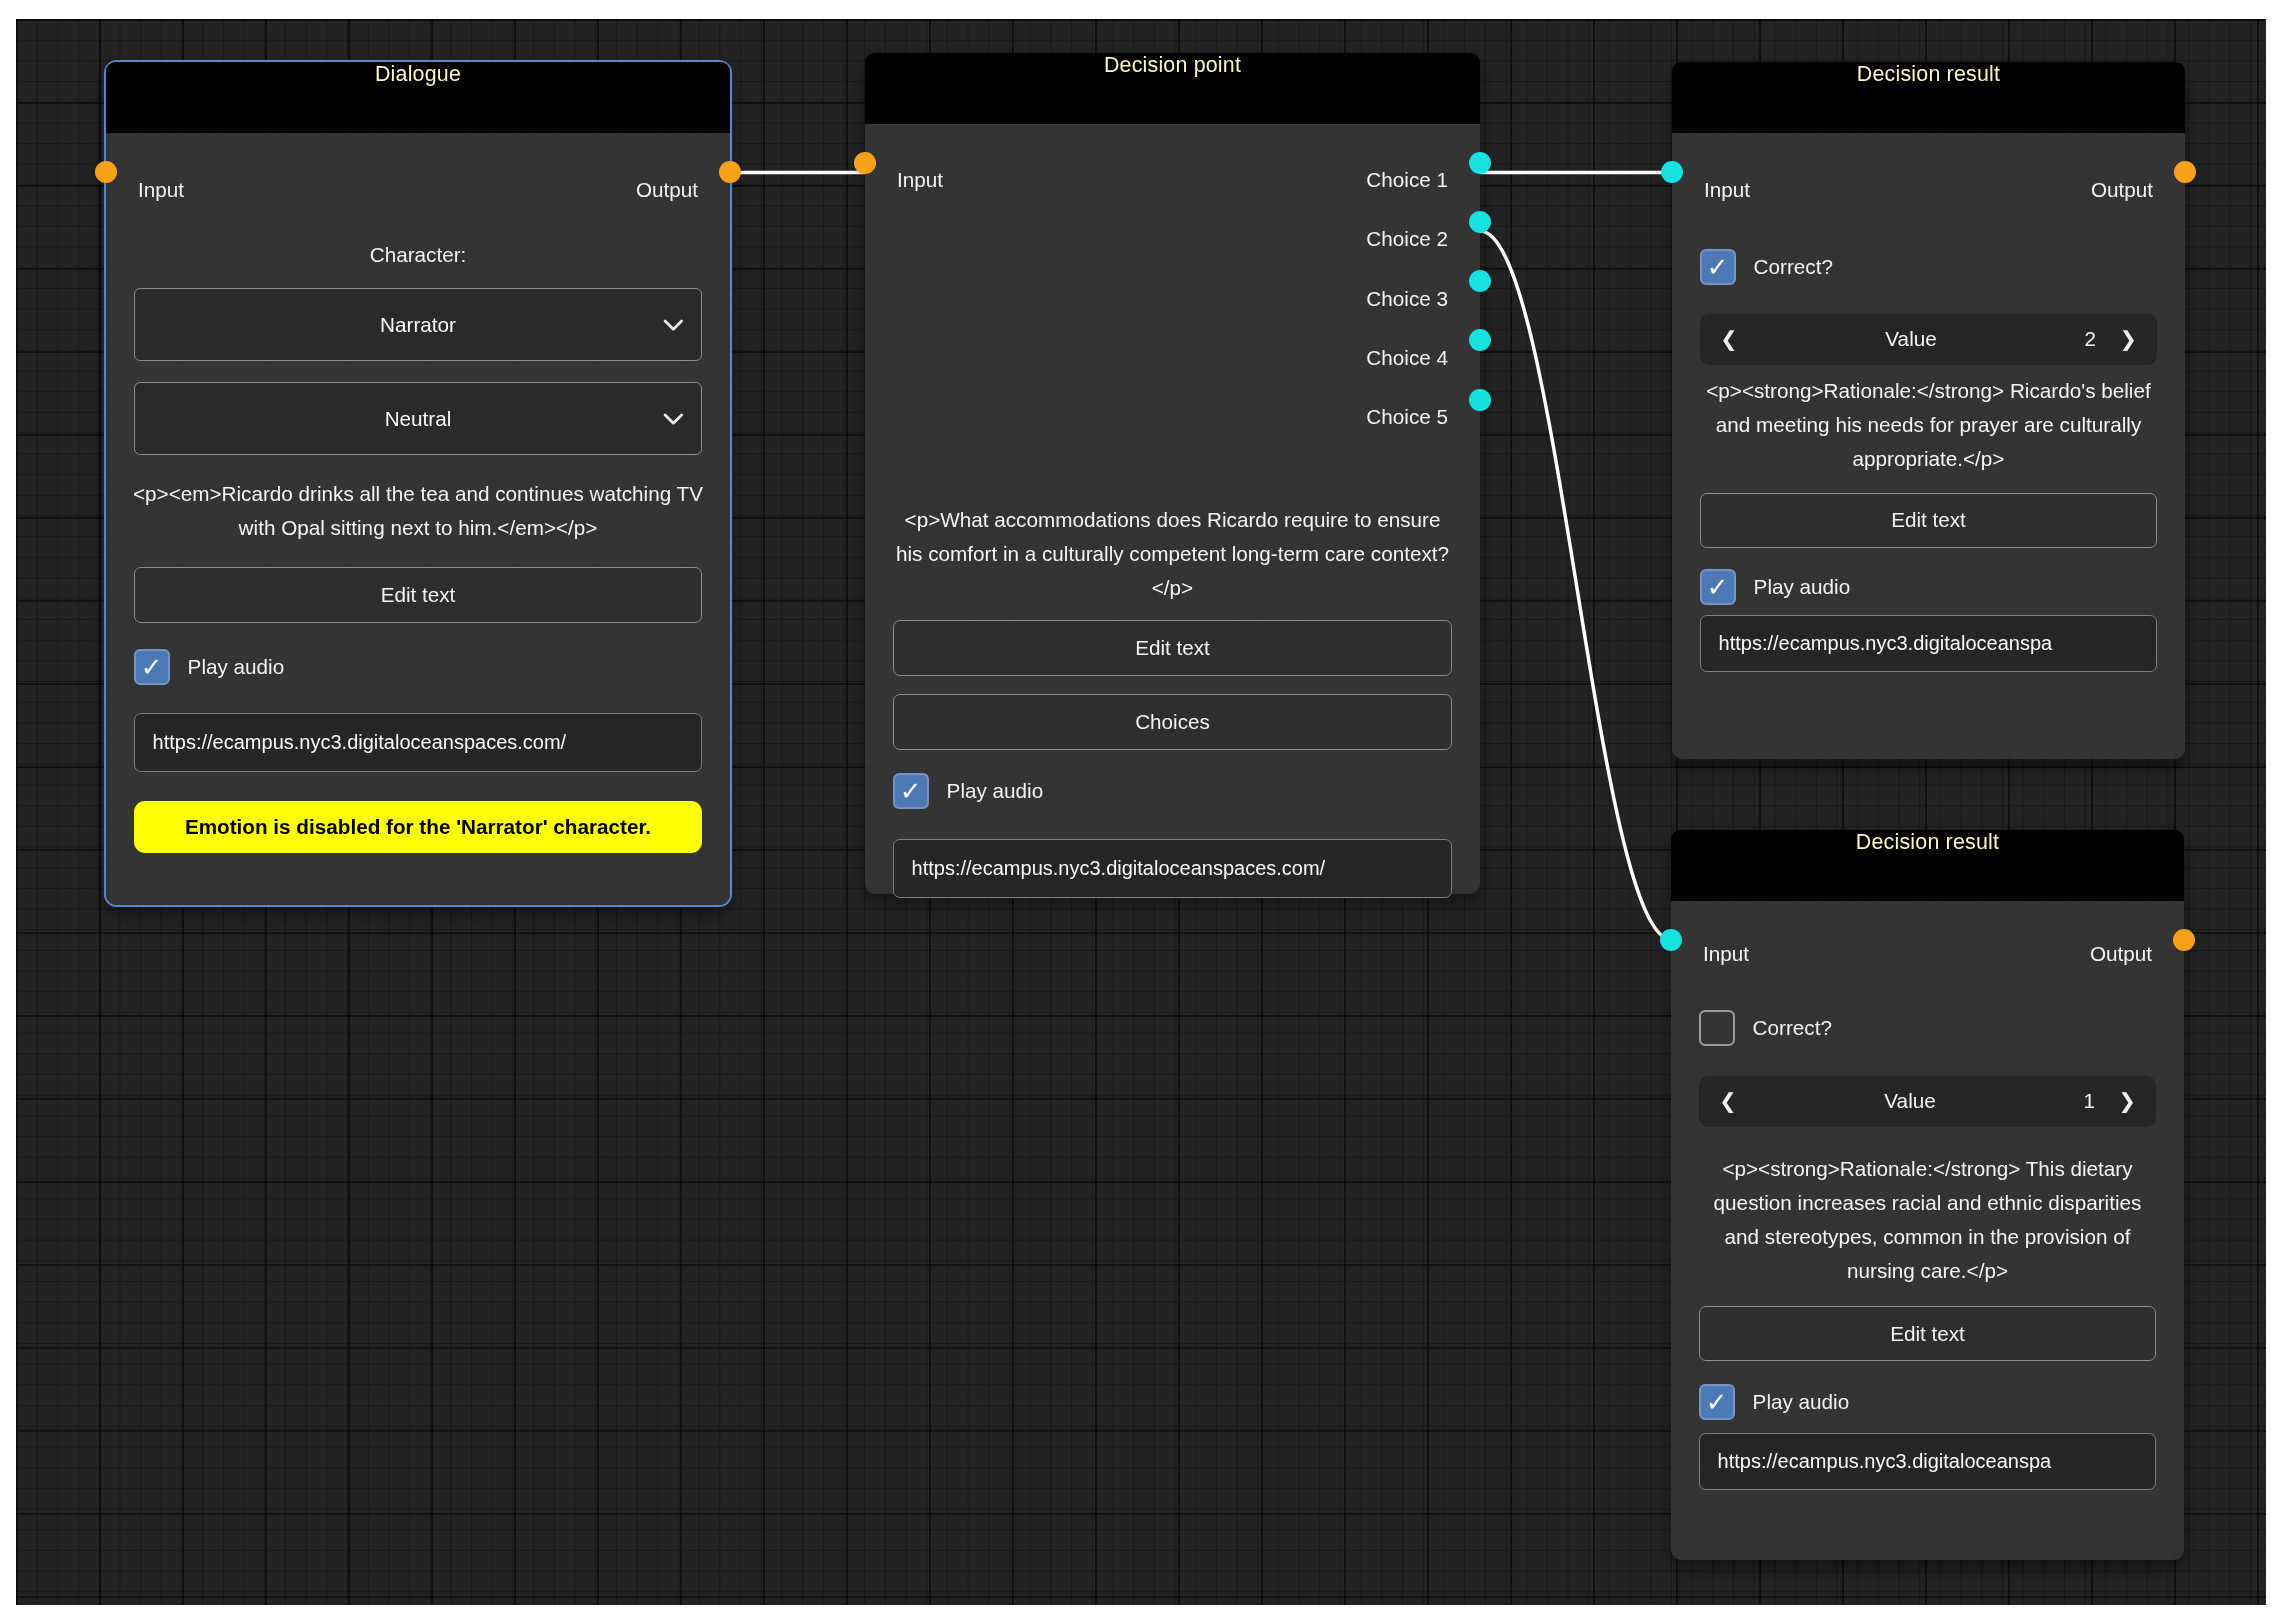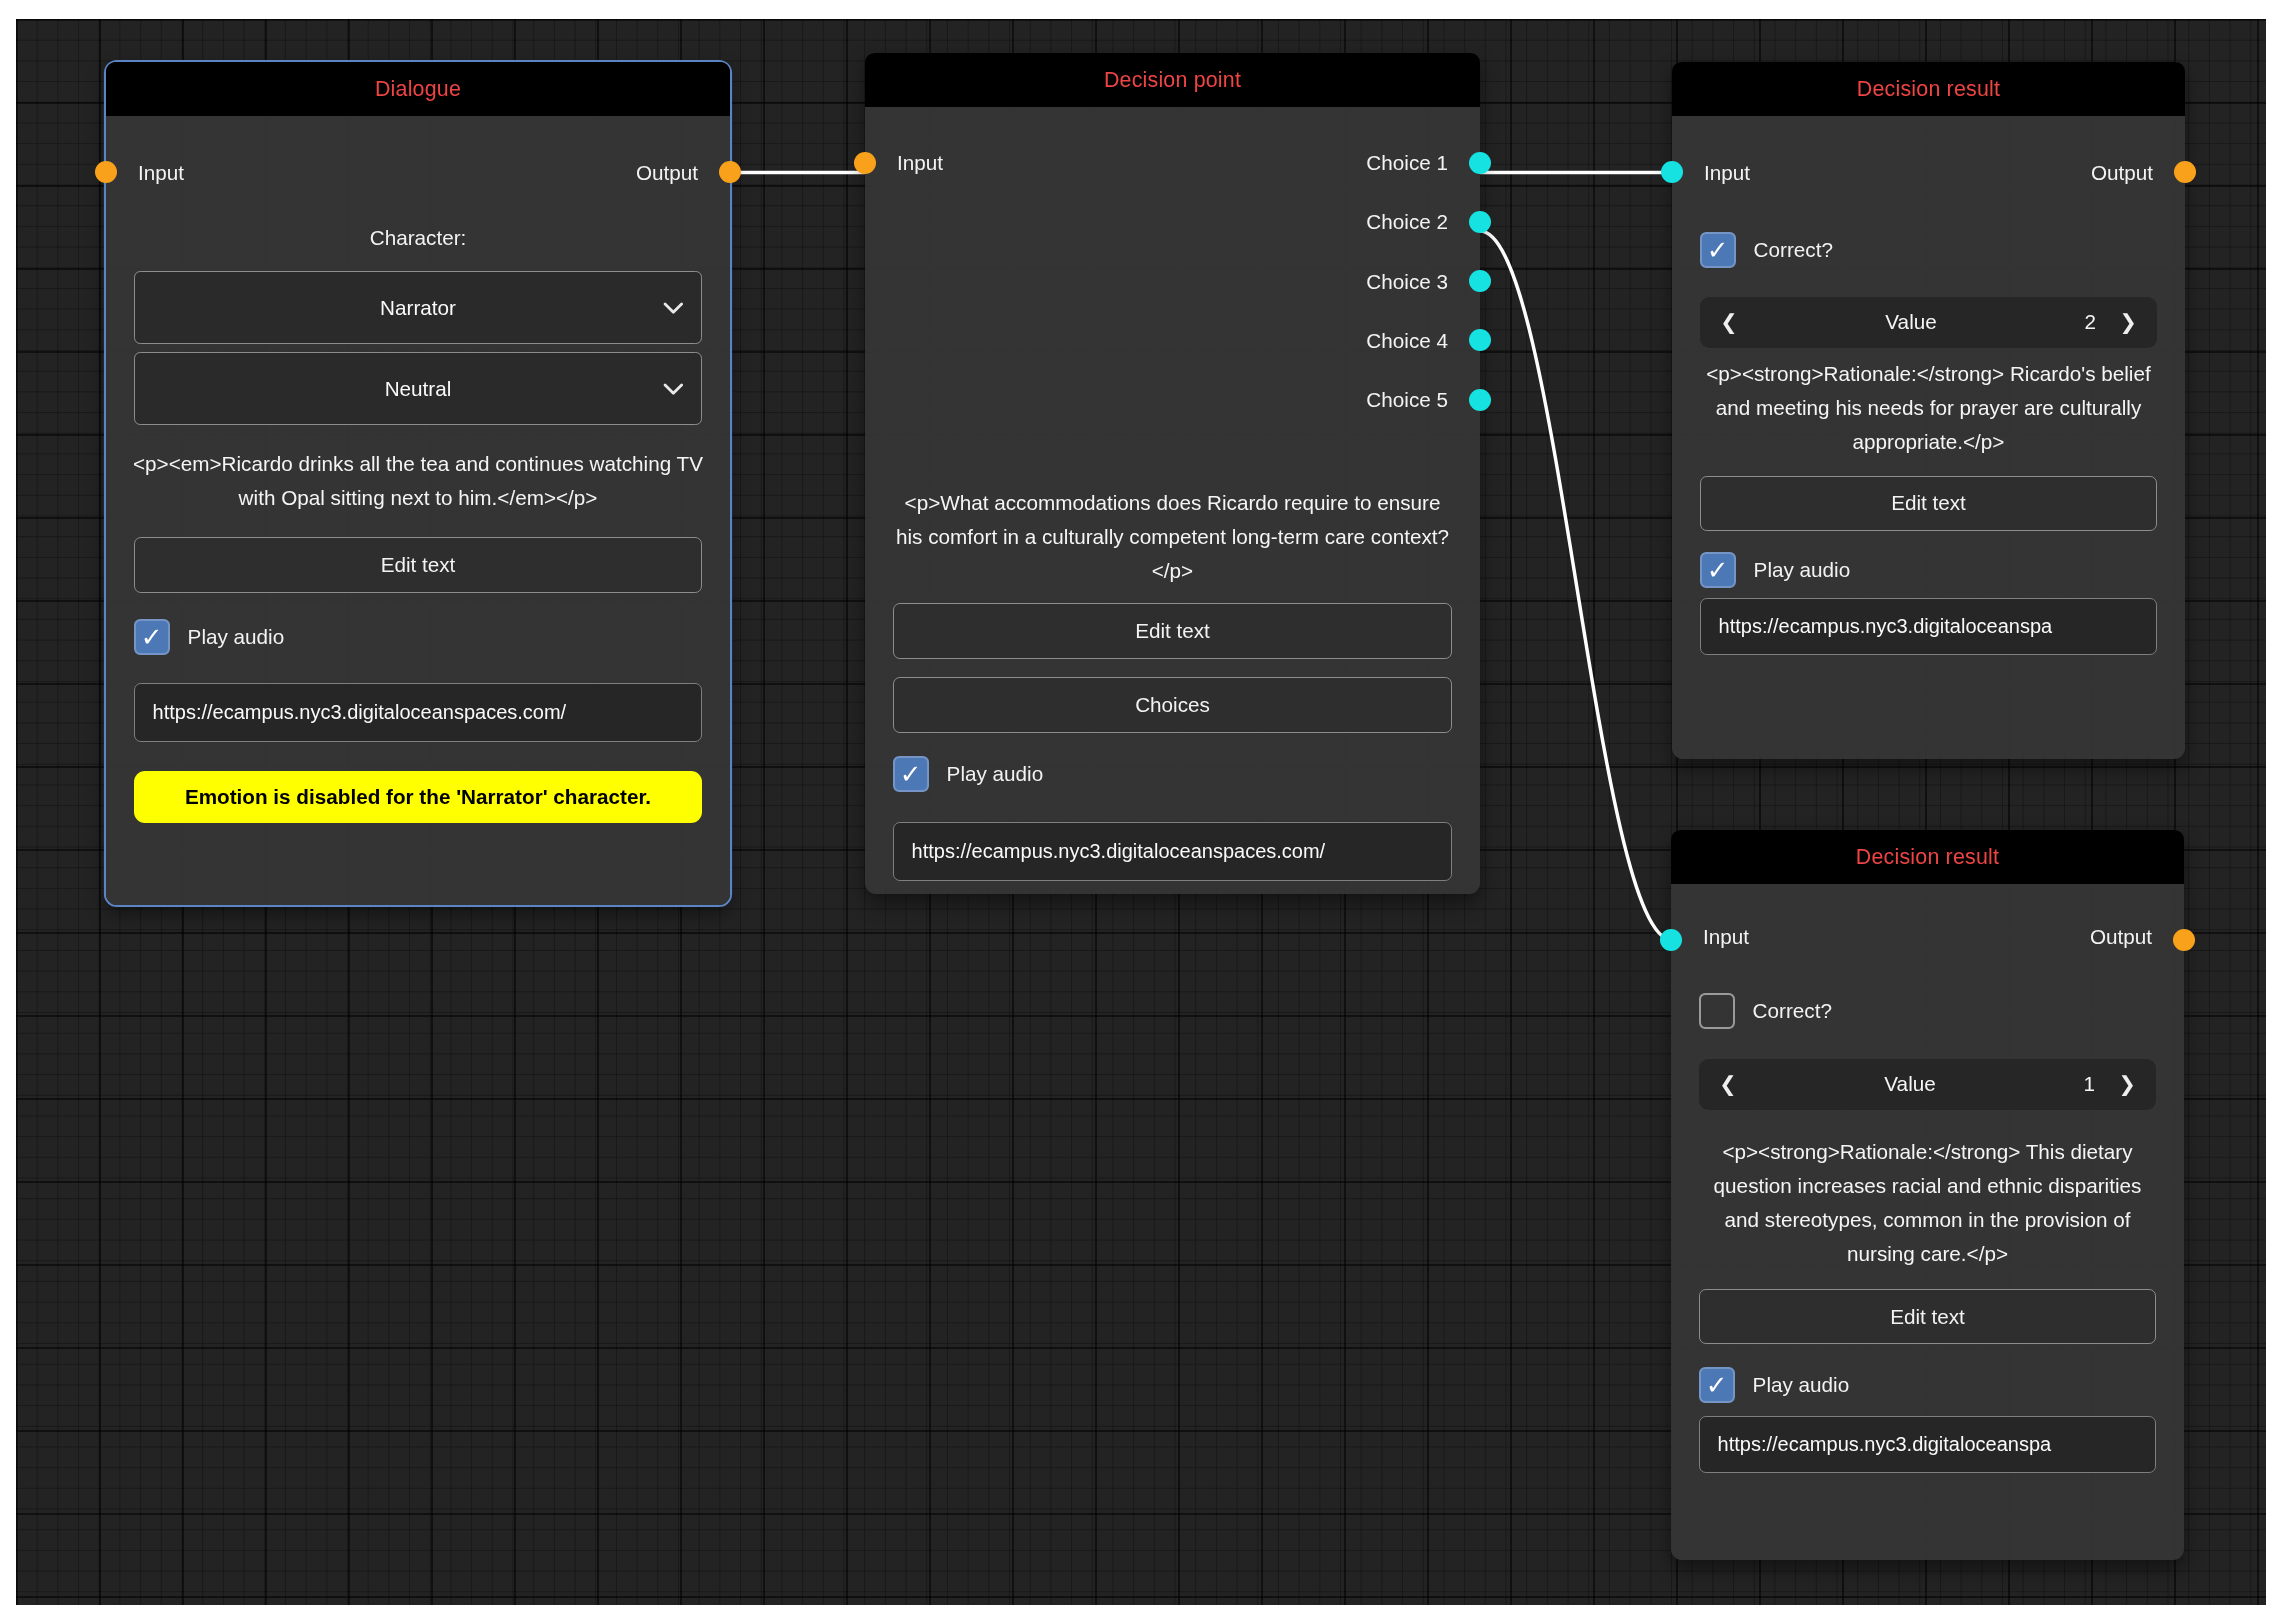--- a/index.html
+++ b/index.html
@@ -24,23 +24,23 @@
   svg.edges path{pointer-events:stroke;}
 
   
   .node{
     position:absolute;z-index:2;border-radius:11px;
     background:rgba(53,53,53,0.97);
     box-shadow:0 8.3px 19.3px rgba(0,0,0,0.45);
   }
   .node.selected{box-shadow:0 0 0 2.1px #5b84c4, 0 8.3px 19.3px rgba(0,0,0,0.45);}
   .node-header{
-    height:54px;background:#000;border-radius:9.6px 9.6px 0 0;
-    display:flex;align-items:center;justify-content:center;
-    color:#ef4444;font-size:21.4px;font-weight:500;letter-spacing:0.2px;
+    height:71px;background:#000;border-radius:9.6px 9.6px 0 0;
+    display:flex;align-items:flex-start;justify-content:center;
+    color:#fef9c3;font-size:21.4px;font-weight:500;letter-spacing:0.2px;
   }
   .node-body{position:relative;color:#f0f0f0;}
 
   
   .dot{position:absolute;width:22px;height:22px;border-radius:50%;z-index:4;}
   .dot.orange{background:#f9a11b;}
   .dot.cyan{background:#16e2e2;}
   .dot.in{left:-11px;}
   .dot.out{right:-11px;}
 
@@ -142,21 +142,21 @@
       <span>Input</span>
       <span>Output</span>
     </div>
     <div class="field-label" style="margin-top:37px">Character:</div>
     <div class="select" style="margin-top:20px">
       <span class="sel-value">Narrator</span>
       <svg width="20.7" height="12.4" viewBox="0 0 30 18">
           <polyline points="3,3 15,15 27,3" fill="none" stroke="#e9e9e9" stroke-width="4" stroke-linecap="round" stroke-linejoin="round"></polyline>
         </svg>
     </div>
-    <div class="select" style="margin-top:8px">
+    <div class="select" style="margin-top:21px">
       <span class="sel-value">Neutral</span>
       <svg width="20.7" height="12.4" viewBox="0 0 30 18">
           <polyline points="3,3 15,15 27,3" fill="none" stroke="#e9e9e9" stroke-width="4" stroke-linecap="round" stroke-linejoin="round"></polyline>
         </svg>
     </div>
     <div class="body-text" style="margin-top:22px">&lt;p&gt;&lt;em&gt;Ricardo drinks all the tea and continues watching TV with Opal sitting next to him.&lt;/em&gt;&lt;/p&gt;</div>
     <div class="btn" style="margin-top:22px">Edit text</div>
     <div class="check-row" style="margin-top:26px">
       <span class="checkbox checked">
           <span class="tick">✓</span>

